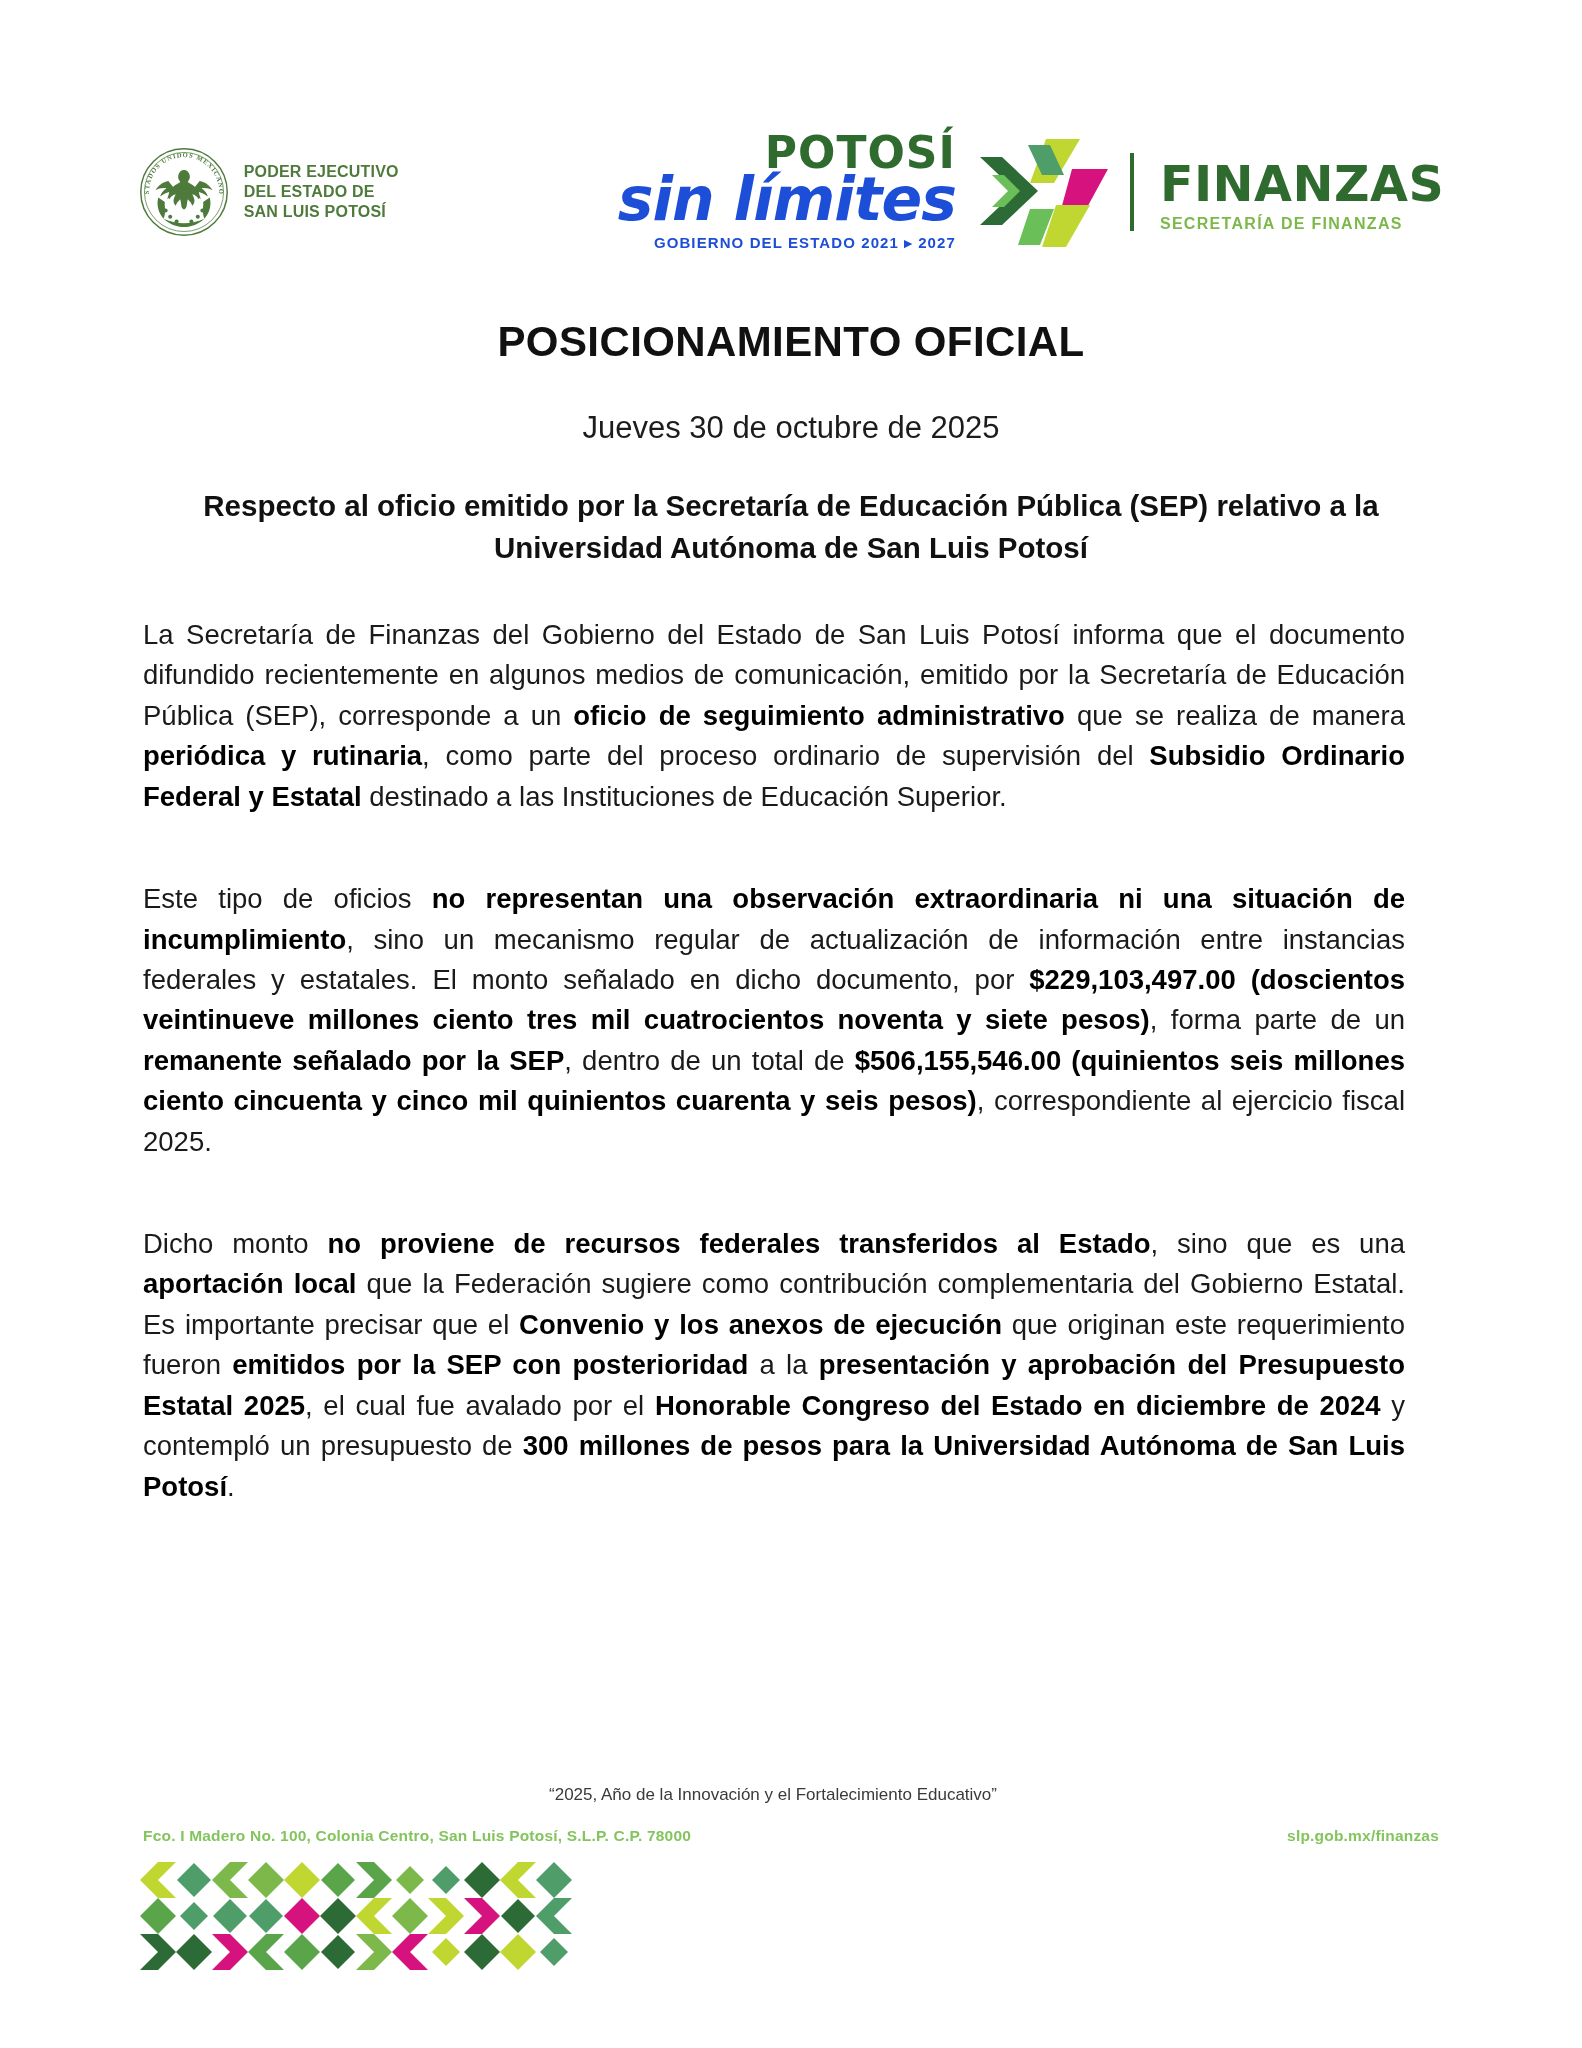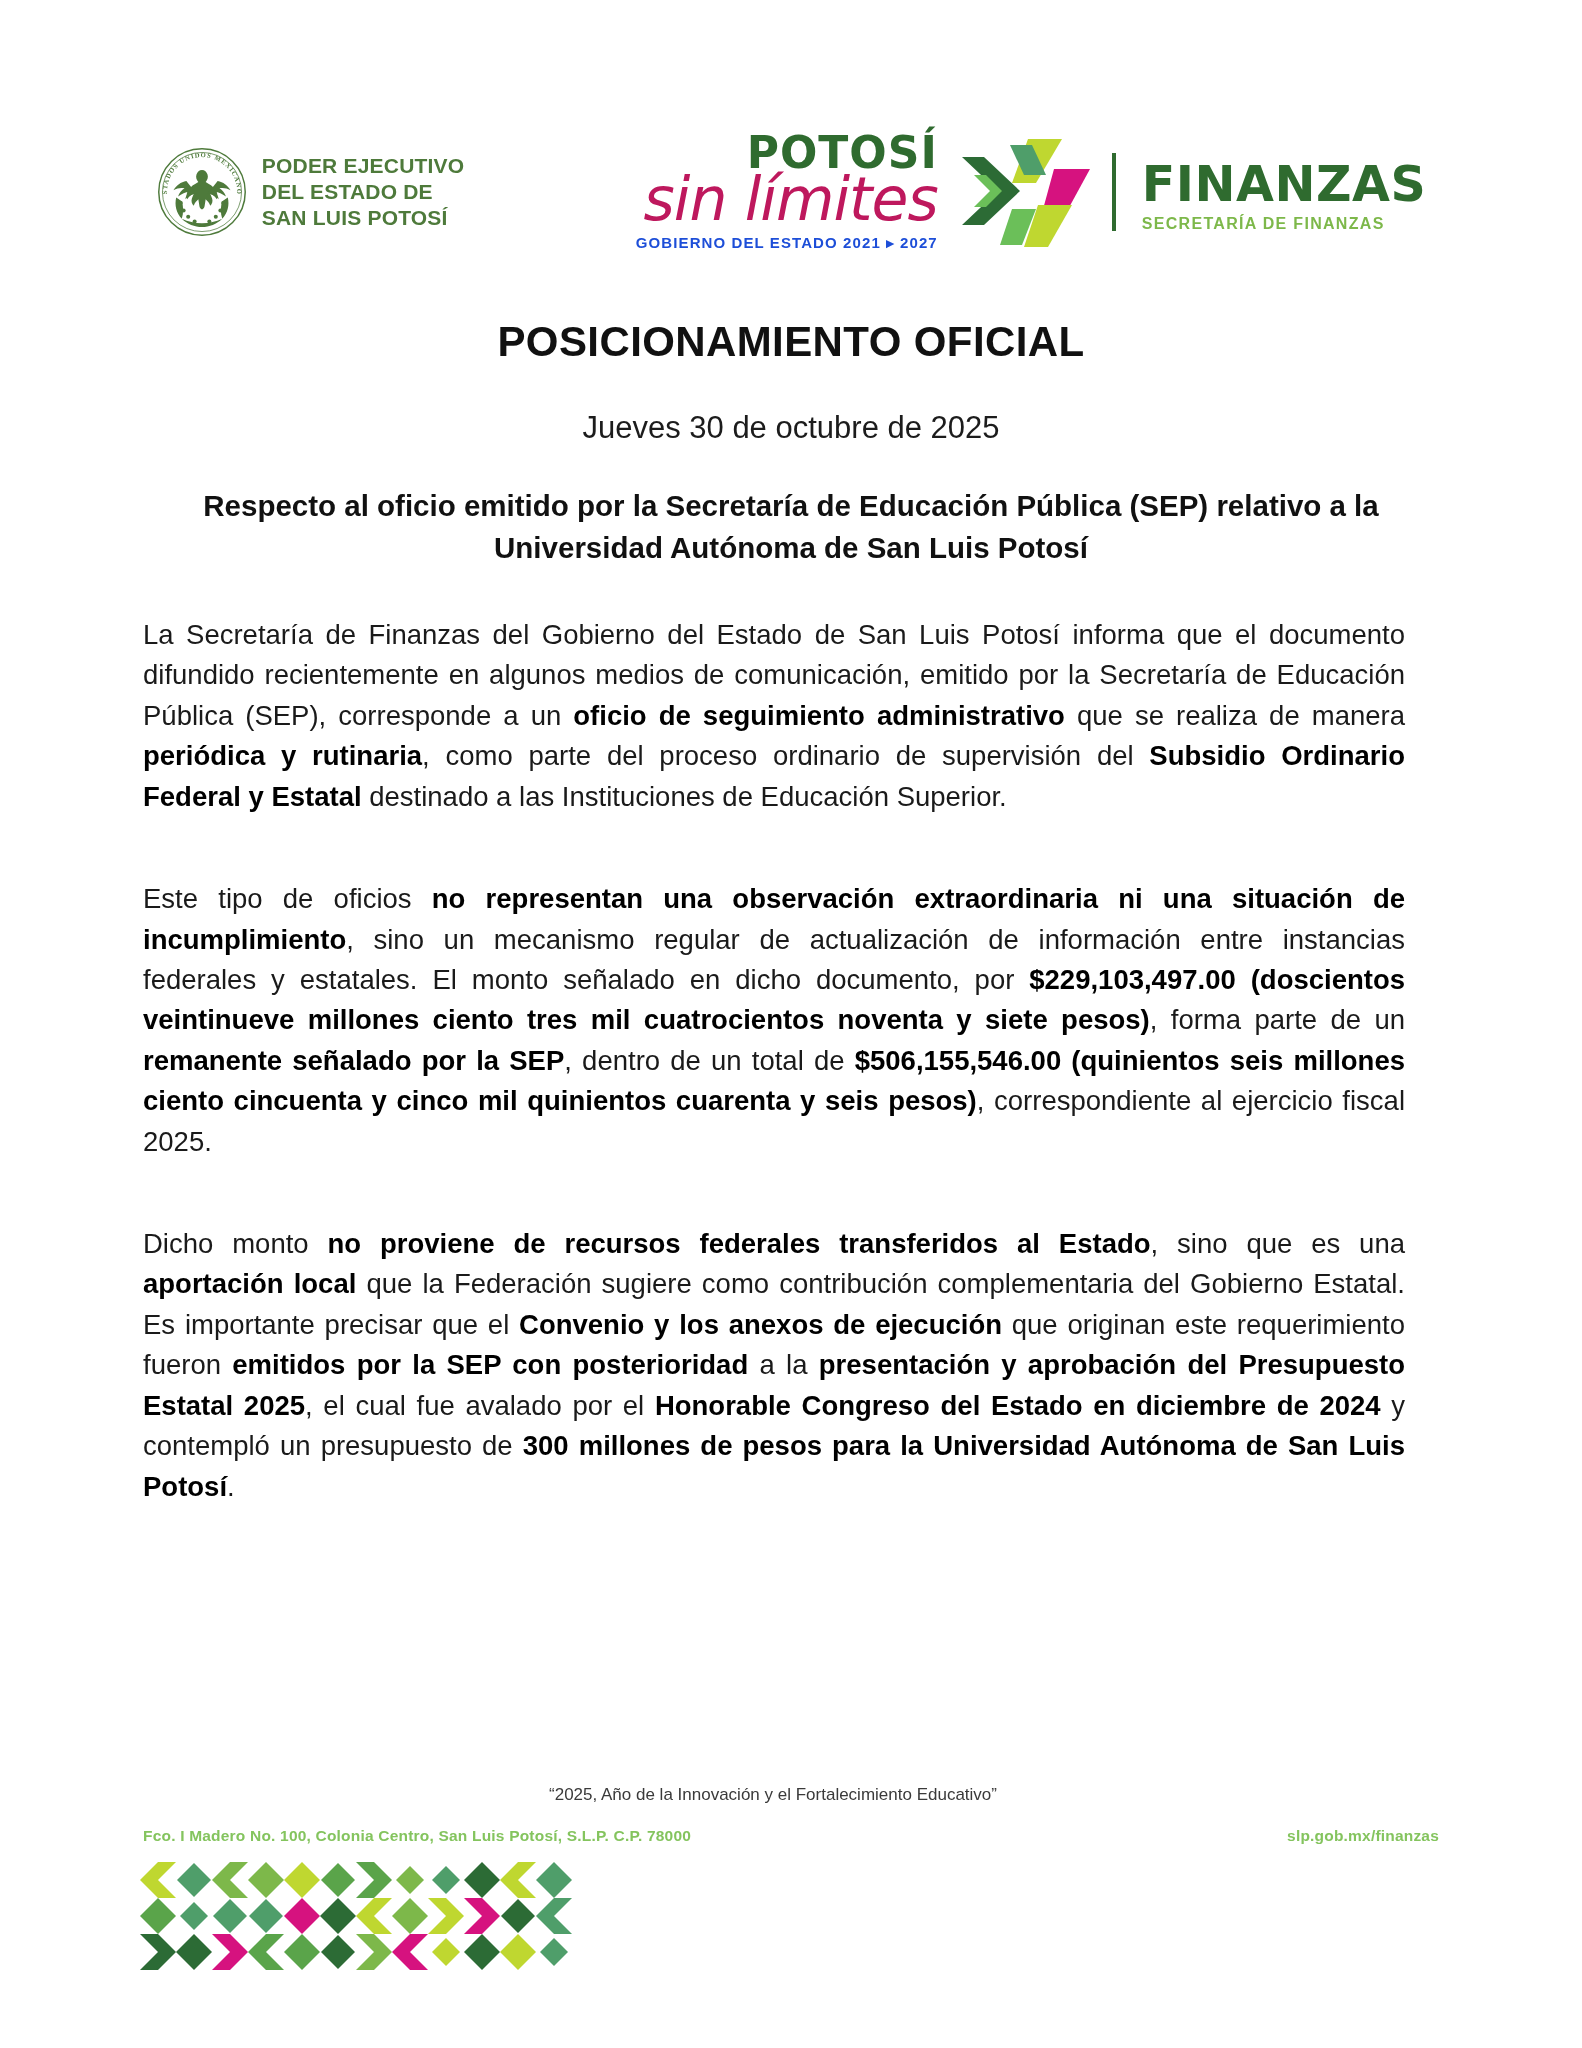--- a/index.html
+++ b/index.html
@@ -43,21 +43,21 @@
   }
   .eagle-seal {
     width: 92px;
     height: 92px;
     flex: 0 0 92px;
   }
   .eagle-seal svg { display: block; }
   .poder-text {
     font-family: "Liberation Sans", sans-serif;
     font-weight: bold;
-    font-size: 21px;
+    font-size: 16px;
     line-height: 1.25;
     letter-spacing: 0.2px;
     color: #4e7a3b;
     text-transform: uppercase;
   }
   .poder-text div { white-space: nowrap; }
 
   .hdr-center {
     display: flex;
     flex-direction: column;
@@ -69,25 +69,25 @@
     font-family: "DejaVu Sans", sans-serif;
     font-weight: bold;
     font-size: 44px;
     letter-spacing: 1px;
     color: #2f6b2f;
     line-height: 0.95;
     text-align: right;
   }
   .sinlimites-word {
     font-family: "DejaVu Sans", sans-serif;
-    font-weight: normal;
+    font-weight: bold;
     font-style: italic;
     font-size: 60px;
     letter-spacing: -1px;
-    color: #be185d;
+    color: #1d4ed8;
     line-height: 0.92;
     text-align: left;
     margin-top: -2px;
   }
   .gobierno-line {
     font-family: "Liberation Sans", sans-serif;
     font-weight: bold;
     font-size: 15px;
     letter-spacing: 1.1px;
     color: #1d4ed8;

